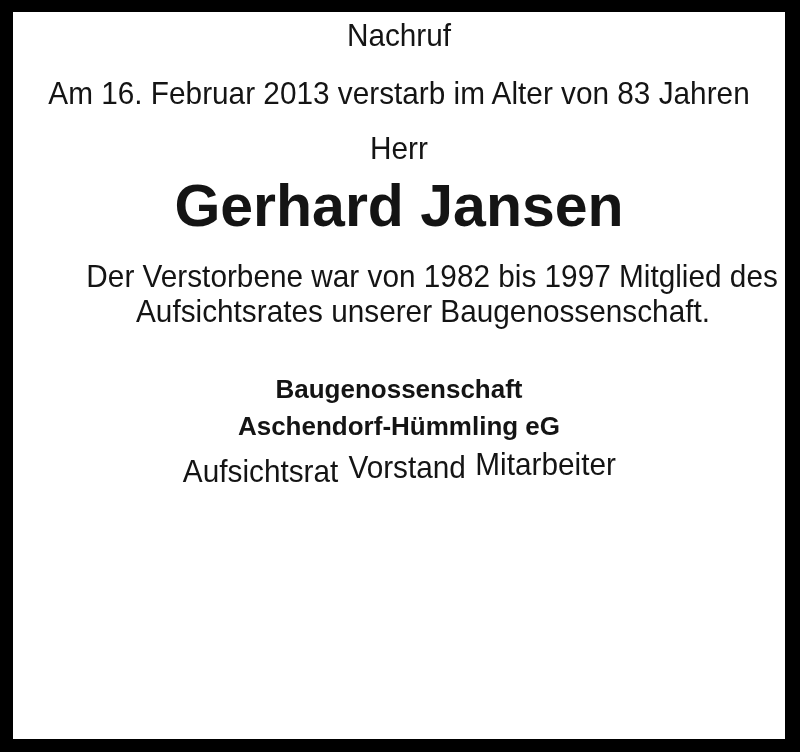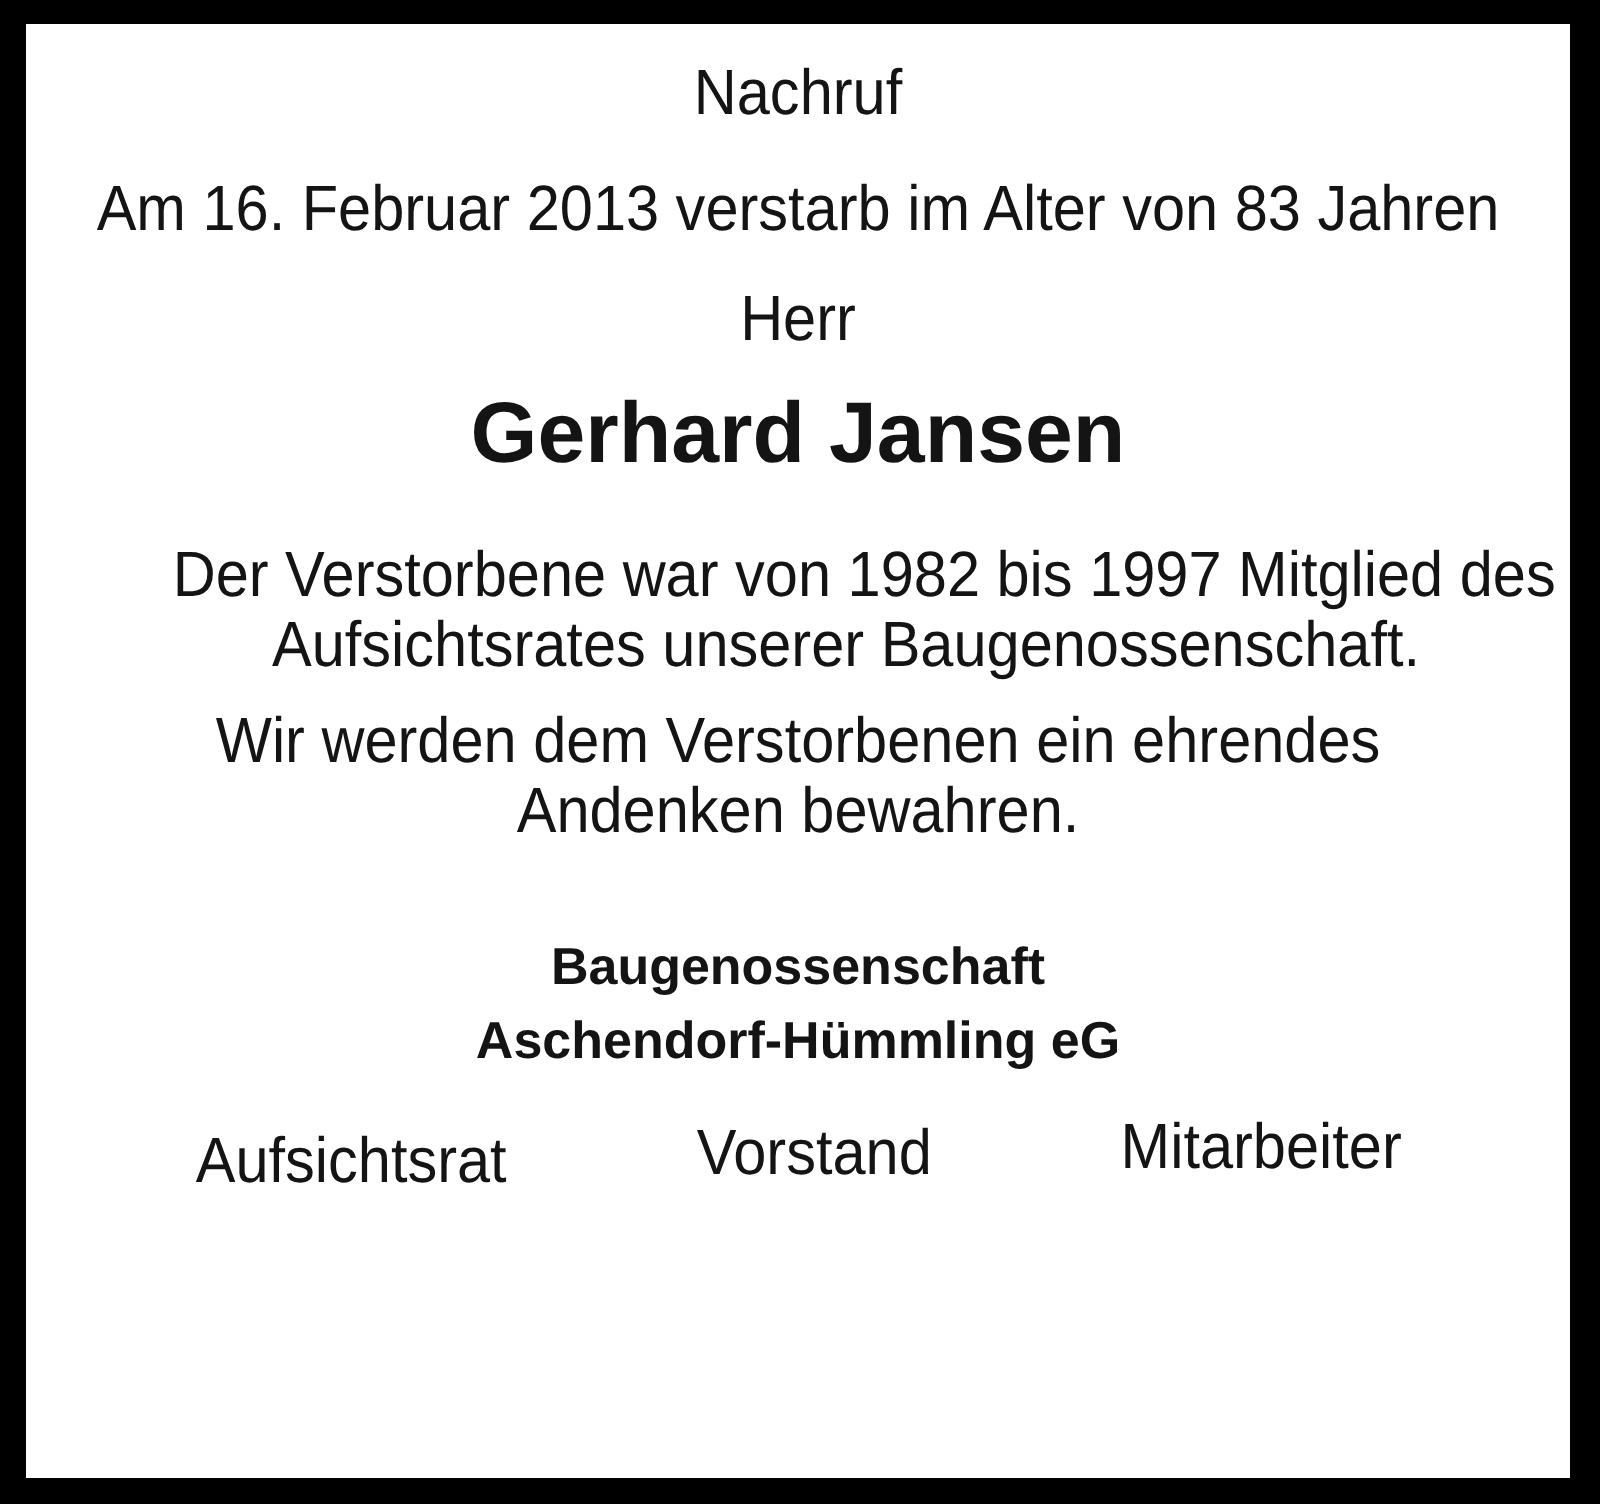--- a/index.html
+++ b/index.html
@@ -20,58 +20,58 @@
   }
   .notice-paper {
     position: absolute;
     top: 12px;
     left: 13px;
     right: 15px;
     bottom: 13px;
     background: var(--paper-color, #fff);
     color: var(--text-color, #141414);
     text-align: center;
-    padding-top: 17px;
+    padding-top: 6px;
     box-sizing: border-box;
   }
   .line {
     font-size: 32px;
     line-height: 35px;
     white-space: nowrap;
   }
   
   .cond {
     transform: scaleX(0.93);
     transform-origin: 50% 50%;
   }
   .kicker { margin-top: 0; }
   .date-line { margin-top: 23px; }
   .salutation { margin-top: 20px; }
   .deceased-name {
     margin-top: 7px;
-    font-size: 43px;
+    font-size: 59px;
     line-height: 66px;
     font-weight: bold;
     letter-spacing: 0;
     white-space: nowrap;
   }
   .paragraph { margin: 0; }
   .p1 { margin-top: 20px; margin-left: 48px; }
   .p2 { margin-top: 5px; }
   .p3 { margin-top: 13px; }
   .organization {
     margin-top: 42px;
     font-weight: bold;
     font-size: 26px;
     line-height: 37px;
   }
   .signatories {
-    margin-top: 17px;
+    margin-top: 2px;
     display: flex;
-    justify-content: space-between;
+    justify-content: center;
     padding: 0 79px;
   }
   .signatory {
     font-size: 32px;
     line-height: 35px;
     white-space: nowrap;
   }
   
   .sig-0 { transform: translateY(7px) scaleX(0.93); }
   .sig-1 { transform: translateY(3px) scaleX(0.93); }
@@ -90,24 +90,20 @@
     <div class="line cond salutation">Herr</div>
 
     <div class="deceased-name">Gerhard Jansen</div>
 
     <div class="paragraph p1">
       <div class="line cond">Der Verstorbene war von 1982 bis 1997 Mitglied des</div>
       <div class="line cond">Aufsichtsrates unserer Baugenossenschaft.</div>
     </div>
 
 
-    <div class="paragraph p3">
-      <div class="line cond">Wir werden dem Verstorbenen ein ehrendes</div>
-      <div class="line cond">Andenken bewahren.</div>
-    </div>
 
     <div class="organization">
       <div>Baugenossenschaft</div>
       <div>Aschendorf-Hümmling eG</div>
     </div>
 
     <div class="signatories">
       <span class="signatory sig-0">Aufsichtsrat</span>
       <span class="signatory sig-1">Vorstand</span>
       <span class="signatory sig-2">Mitarbeiter</span>

